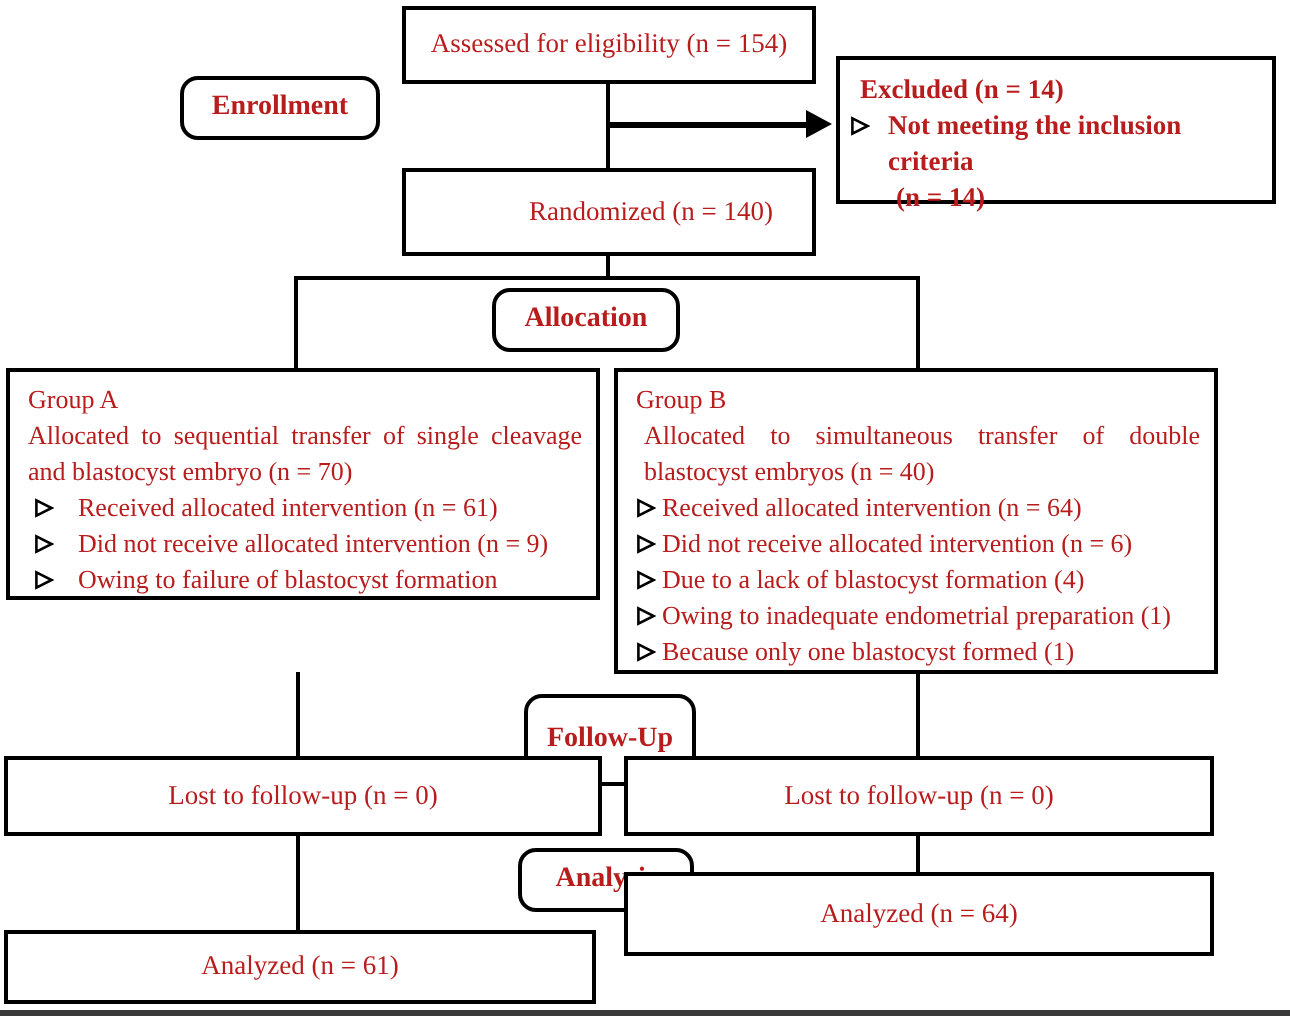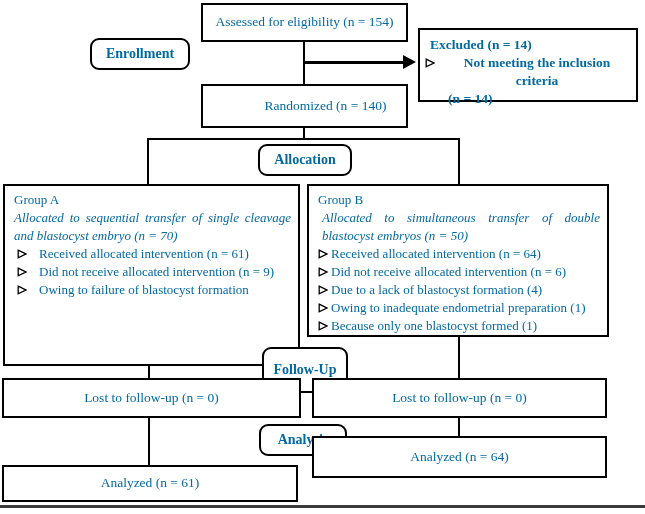--- a/index.html
+++ b/index.html
@@ -1,21 +1,21 @@
 <!DOCTYPE html>
 <html><head>
 <meta charset="utf-8">
 <style>
   html,body { margin:0; padding:0; background:#ffffff; }
   .canvas {
     position:relative;
     width:645px; height:514px;
     background:#ffffff;
     font-family:"Liberation Serif","DejaVu Serif",serif;
-    color:#0369a1;
+    color:#b91c1c;
     overflow:hidden;
   }
   .box {
     position:absolute;
     border:2px solid #000000;
     background:#ffffff;
     box-sizing:border-box;
     font-size:13.5px;
     line-height:1.25;
   }
@@ -43,31 +43,31 @@
   }
   .arrowhead {
     position:absolute;
     width:0; height:0;
     border-top:7px solid transparent;
     border-bottom:7px solid transparent;
     border-left:13px solid #000000;
   }
   .group-box { font-size:13px; line-height:18px; padding:5px 7px 0 9px; }
   .group-title { }
-  .group-desc { text-align:justify; text-align-last:left;font-style:italic; }
+  .group-desc { text-align:justify; text-align-last:left; }
   .bullet-row { display:flex; align-items:flex-start; }
   .bullet-row .b-icon { flex:0 0 auto; margin-top:4px; }
   .ga .bullet-row { padding-left:3px; }
   .ga .bullet-row .b-txt { margin-left:12px; }
   .gb .bullet-row .b-txt { margin-left:3px; }
   .gb .group-desc { padding-left:4px; }
   .excl-box { padding:6px 6px 0 5px; font-size:13.5px; line-height:18px; }
   .excl-title { padding-left:5px; }
   .excl-n { padding-left:23px; }
-  .excl-box .bullet-row .b-txt { margin-left:9px;text-align:center; }
+  .excl-box .bullet-row .b-txt { margin-left:9px; }
   .bottom-rule { position:absolute; background:#3a3a3a; }
 </style>
 </head>
 <body>
 
 <div class="canvas">
 
   <div class="line" style="left:303px; top:41px; width:2px; height:43px;"></div>
   <div class="line" style="left:304px; top:61px; width:99px; height:2.5px;"></div>
   <div class="arrowhead" style="left:403px; top:55px;"></div>
@@ -97,25 +97,25 @@
         </svg>
       <span class="b-txt">Not meeting the inclusion criteria</span>
     </div>
     <div class="excl-n">(n = 14)</div>
   </div>
 
   <div class="box center" style="left:201px; top:84px; width:207px; height:44px;padding-left:42px;">
     <span>Randomized (n = 140)</span>
   </div>
 
-  <div class="stage-label" style="left:258px; top:144px; width:94px; height:32px;">
+  <div class="stage-label" style="left:246px; top:144px; width:94px; height:32px;">
     <span>Allocation</span>
   </div>
 
-  <div class="box group-box ga" style="left:3px; top:184px; width:297px; height:182px;">
+  <div class="box group-box ga" style="left:3px; top:184px; width:297px; height:116px;">
     <div class="group-title">Group A</div>
     <div class="group-desc">Allocated to sequential transfer of single cleavage and blastocyst embryo (n = 70)</div>
     <div class="bullet-row">
       <svg class="b-icon" width="10" height="10" viewBox="0 0 10 10">
           <path d="M1.2,1.2 L8.8,5 L1.2,8.8 Z" fill="#ffffff" stroke="#000000" stroke-width="1.3"></path>
         </svg>
       <span class="b-txt">Received allocated intervention (n = 61)</span>
     </div>
     <div class="bullet-row">
       <svg class="b-icon" width="10" height="10" viewBox="0 0 10 10">
@@ -126,21 +126,21 @@
     <div class="bullet-row">
       <svg class="b-icon" width="10" height="10" viewBox="0 0 10 10">
           <path d="M1.2,1.2 L8.8,5 L1.2,8.8 Z" fill="#ffffff" stroke="#000000" stroke-width="1.3"></path>
         </svg>
       <span class="b-txt">Owing to failure of blastocyst formation</span>
     </div>
   </div>
 
   <div class="box group-box gb" style="left:307px; top:184px; width:302px; height:153px;">
     <div class="group-title">Group B</div>
-    <div class="group-desc">Allocated to simultaneous transfer of double blastocyst embryos (n = 50)</div>
+    <div class="group-desc">Allocated to simultaneous transfer of double blastocyst embryos (n = 40)</div>
     <div class="bullet-row">
       <svg class="b-icon" width="10" height="10" viewBox="0 0 10 10">
           <path d="M1.2,1.2 L8.8,5 L1.2,8.8 Z" fill="#ffffff" stroke="#000000" stroke-width="1.3"></path>
         </svg>
       <span class="b-txt">Received allocated intervention (n = 64)</span>
     </div>
     <div class="bullet-row">
       <svg class="b-icon" width="10" height="10" viewBox="0 0 10 10">
           <path d="M1.2,1.2 L8.8,5 L1.2,8.8 Z" fill="#ffffff" stroke="#000000" stroke-width="1.3"></path>
         </svg>

